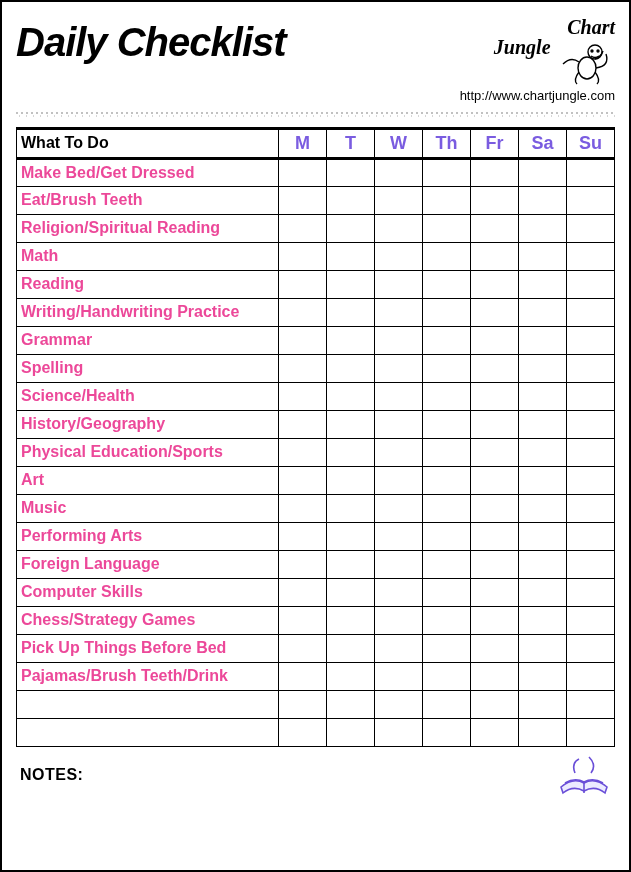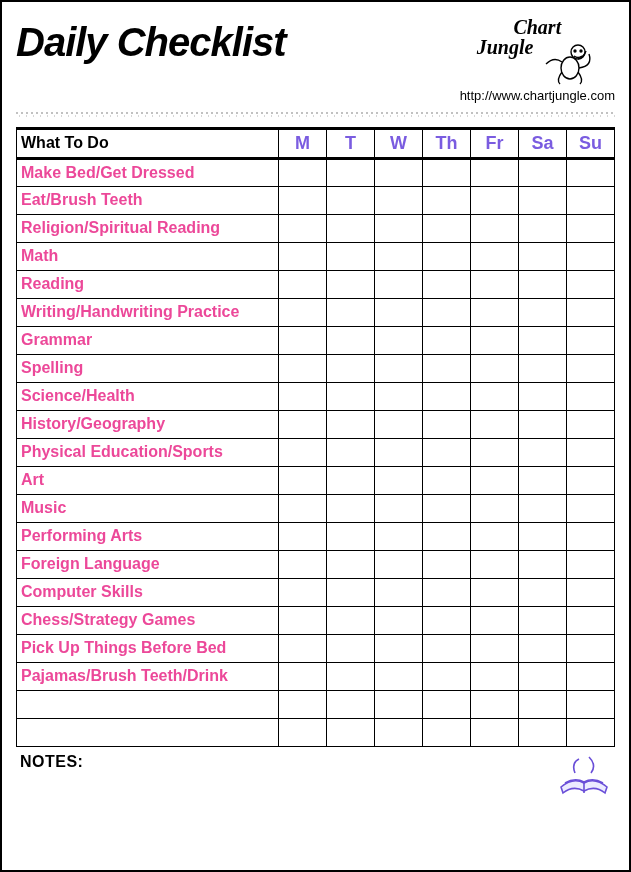--- a/index.html
+++ b/index.html
@@ -27,21 +27,21 @@
     font-family: "Arial Black", Gadget, sans-serif;
     font-size: 40px;
     font-weight: 900;
     font-style: italic;
     letter-spacing: -1px;
     line-height: 1;
     margin-top: 4px;
     color: #000;
   }
   .brand {
-    text-align: center;
+    text-align: right;
   }
   .brand-name {
     font-family: "Comic Sans MS", cursive;
     font-size: 20px;
     font-weight: bold;
     font-style: italic;
     line-height: 0.9;
   }
   .brand-monkey {
     width: 60px;
@@ -106,21 +106,21 @@
     font-size: 16px;
     color: #ec4899;
     white-space: nowrap;
     overflow: hidden;
   }
   table.chk td.cell {
     background: #fff;
   }
   .notes-row {
     display: flex;
-    align-items: flex-start;
+    align-items: center;
     justify-content: space-between;
     margin-top: 6px;
     padding: 0 4px;
   }
   .notes-label {
     font-family: "Arial Black", Gadget, sans-serif;
     font-weight: 900;
     font-size: 16px;
     letter-spacing: 0.5px;
   }

